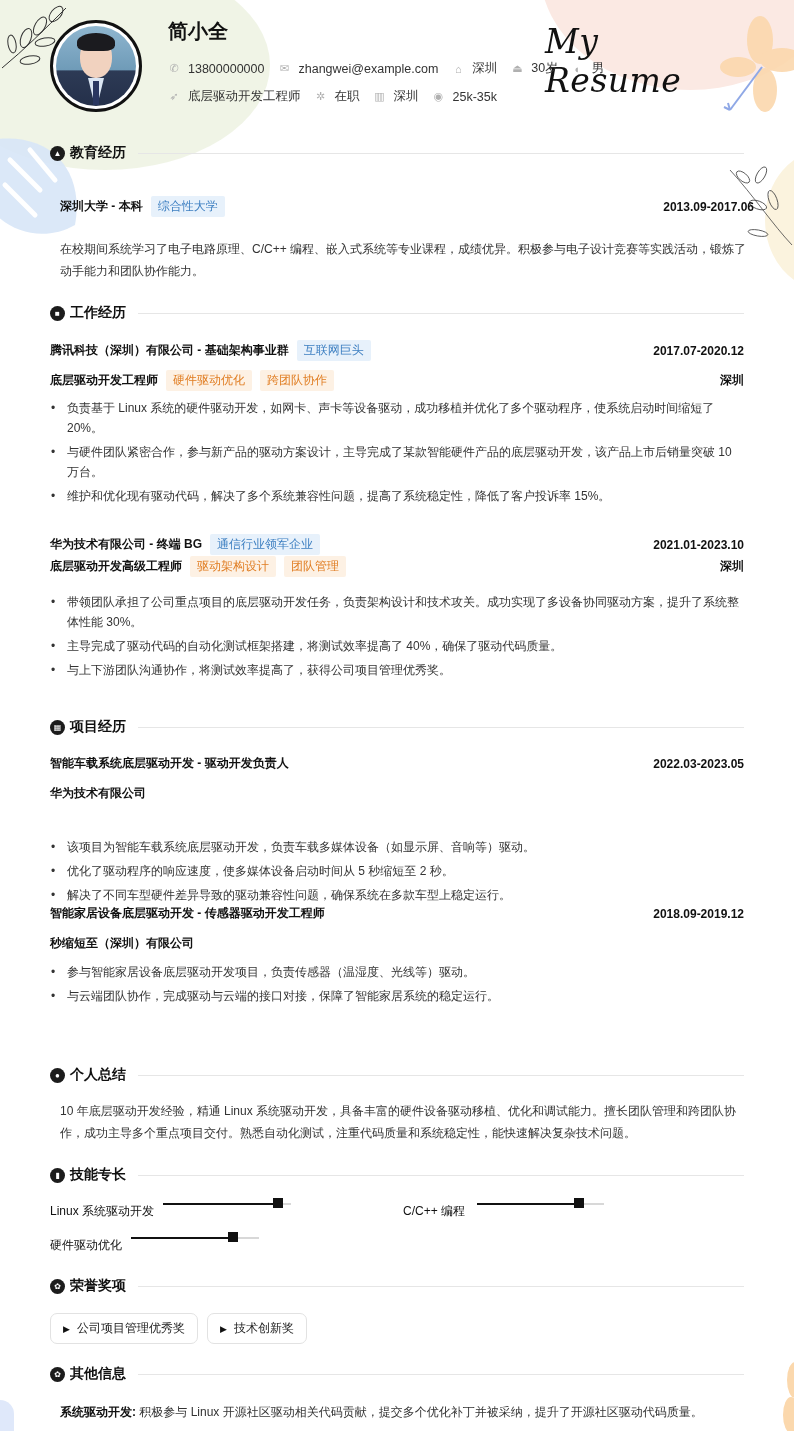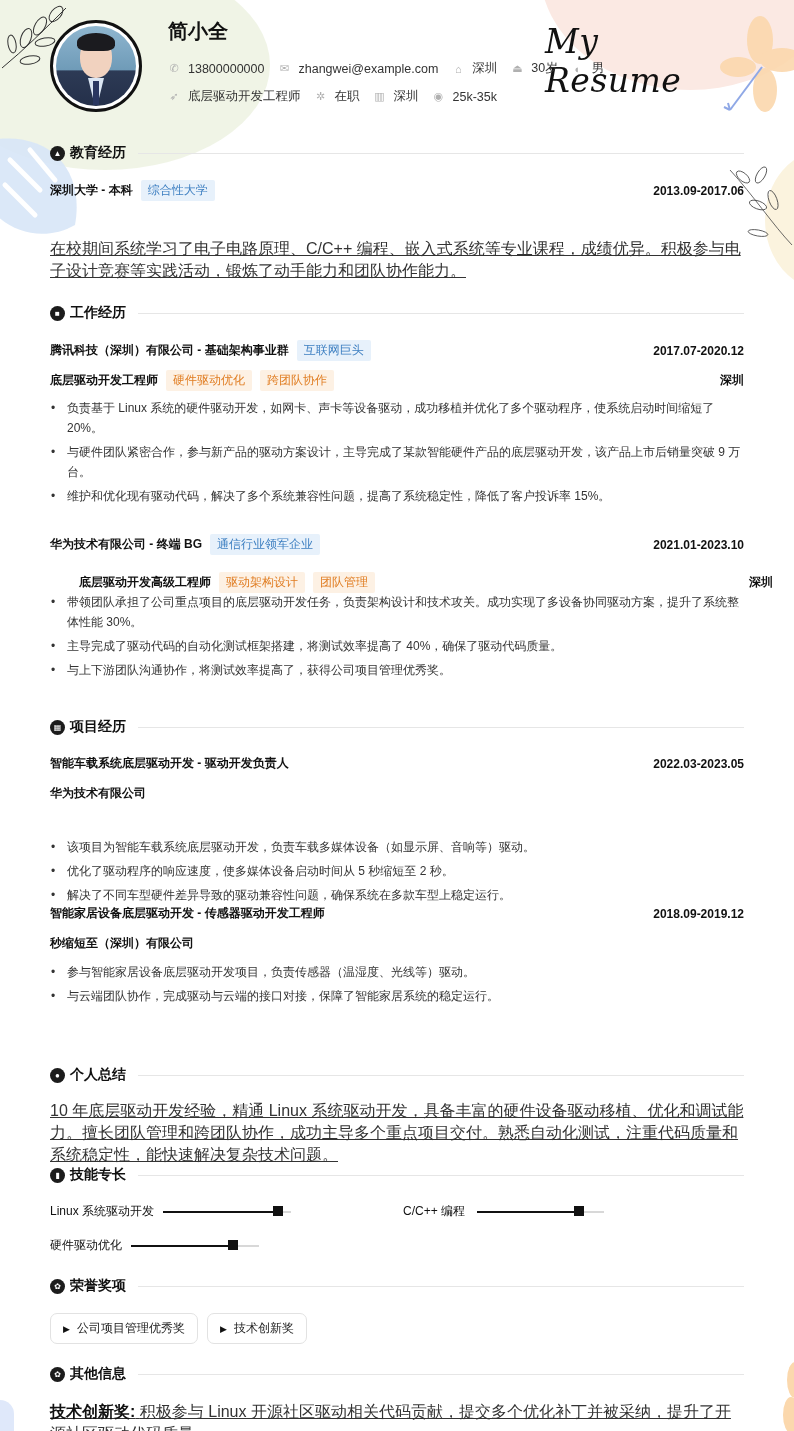--- a/index.html
+++ b/index.html
@@ -22,25 +22,25 @@
   .section-title { position: absolute; left: 50px; display: flex; align-items: center; width: 694px; }
   .section-title .sicon { width: 15px; height: 15px; border-radius: 50%; background: #1c1c1c; color: #fff; display: inline-flex; align-items: center; justify-content: center; font-size: 8px; margin-right: 5px; }
   .section-title .stext { font-size: 14px; font-weight: bold; color: #111; white-space: nowrap; }
   .section-title .sline { flex: 1; height: 1px; background: #e6e6e6; margin-left: 12px; }
   .row { position: absolute; left: 50px; width: 694px; display: flex; align-items: center; font-size: 12px; }
   .row .bold { font-weight: bold; color: #111; }
   .row .right { margin-left: auto; font-weight: bold; color: #111; }
   .tag { display: inline-block; padding: 2px 7px; font-size: 12px; margin-left: 8px; border-radius: 2px; }
   .tag.blue { background: #e7f1fb; color: #3d7fc1; }
   .tag.orange { background: #fdf1e4; color: #e07d22; }
-  .para { position: absolute; left: 50px; width: 694px; font-size: 16px; line-height: 22px; color: #333; text-decoration: underline; }
+  .para { position: absolute; left: 60px; width: 694px; font-size: 12px; line-height: 22px; color: #333; }
   .bullets { position: absolute; left: 50px; width: 694px; list-style: none; font-size: 12px; color: #333; }
   .bullets li { position: relative; padding-left: 17px; line-height: 20px; margin-bottom: 4px; }
   .bullets li::before { content: "•"; position: absolute; left: 1px; top: 0; color: #333; }
-  .skill { position: absolute; display: flex; align-items: center; font-size: 12px; color: #111; }
+  .skill { position: absolute; display: flex; align-items: flex-start; font-size: 12px; color: #111; }
   .track { position: relative; height: 2px; background: #d8d8d8; margin-left: 9px; }
   .fill { position: absolute; left: 0; top: 0; height: 2px; background: #111; }
   .handle { position: absolute; top: -5px; width: 10px; height: 10px; background: #111; }
   .award { position: absolute; top: 1313px; height: 31px; border: 1px solid #e2e2e2; border-radius: 7px; display: flex; align-items: center; padding: 0 12px; font-size: 12px; color: #222; background: #fff; }
   .award .tri { font-size: 9px; margin-right: 7px; color: #111; }
 </style>
 </head>
 <body>
 
 <div class="deco" style="left:-60px;top:-40px;width:330px;height:210px;border-radius:50%;background:#eef3e3;opacity:0.9;"></div>
@@ -153,21 +153,21 @@
           <span>25k-35k</span>
         </div>
     </div>
   </div>
 
   <div class="section-title" style="top:144px;">
     <span class="sicon">▲</span>
     <span class="stext">教育经历</span>
     <span class="sline"></span>
   </div>
-  <div class="row" style="top:180px;">
+  <div class="row" style="top:196px;margin-left:10px;">
     <span class="bold">深圳大学 - 本科</span>
     <span class="tag blue">综合性大学</span>
     <span class="right">2013.09-2017.06</span>
   </div>
   <div class="para" style="top:238px;">在校期间系统学习了电子电路原理、C/C++ 编程、嵌入式系统等专业课程，成绩优异。积极参与电子设计竞赛等实践活动，锻炼了动手能力和团队协作能力。</div>
 
   <div class="section-title" style="top:304px;">
     <span class="sicon">■</span>
     <span class="stext">工作经历</span>
     <span class="sline"></span>
@@ -179,30 +179,30 @@
     <span class="right">2017.07-2020.12</span>
   </div>
   <div class="row" style="top:370px;">
     <span class="bold">底层驱动开发工程师</span>
     <span class="tag orange">硬件驱动优化</span>
     <span class="tag orange">跨团队协作</span>
     <span class="right">深圳</span>
   </div>
   <ul class="bullets" style="top:398px;">
     <li>负责基于 Linux 系统的硬件驱动开发，如网卡、声卡等设备驱动，成功移植并优化了多个驱动程序，使系统启动时间缩短了 20%。</li>
-    <li>与硬件团队紧密合作，参与新产品的驱动方案设计，主导完成了某款智能硬件产品的底层驱动开发，该产品上市后销量突破 9 万台。</li>
+    <li>与硬件团队紧密合作，参与新产品的驱动方案设计，主导完成了某款智能硬件产品的底层驱动开发，该产品上市后销量突破 10 万台。</li>
     <li>维护和优化现有驱动代码，解决了多个系统兼容性问题，提高了系统稳定性，降低了客户投诉率 15%。</li>
   </ul>
 
   <div class="row" style="top:534px;">
     <span class="bold">华为技术有限公司 - 终端 BG</span>
     <span class="tag blue">通信行业领军企业</span>
     <span class="right">2021.01-2023.10</span>
   </div>
-  <div class="row" style="top:572px;margin-left:29px;">
+  <div class="row" style="top:556px;">
     <span class="bold">底层驱动开发高级工程师</span>
     <span class="tag orange">驱动架构设计</span>
     <span class="tag orange">团队管理</span>
     <span class="right">深圳</span>
   </div>
   <ul class="bullets" style="top:592px;">
     <li>带领团队承担了公司重点项目的底层驱动开发任务，负责架构设计和技术攻关。成功实现了多设备协同驱动方案，提升了系统整体性能 30%。</li>
     <li>主导完成了驱动代码的自动化测试框架搭建，将测试效率提高了 40%，确保了驱动代码质量。</li>
     <li>与上下游团队沟通协作，将测试效率提高了，获得公司项目管理优秀奖。</li>
   </ul>
@@ -284,16 +284,16 @@
     <span class="tri">▶</span>
     <span>技术创新奖</span>
   </div>
 
   <div class="section-title" style="top:1365px;">
     <span class="sicon">✿</span>
     <span class="stext">其他信息</span>
     <span class="sline"></span>
   </div>
   <div class="para" style="top:1401px;">
-    <span style="font-weight:bold;color:#111;">技术创新奖:</span>
+    <span style="font-weight:bold;color:#111;">系统驱动开发:</span>
     <span>积极参与 Linux 开源社区驱动相关代码贡献，提交多个优化补丁并被采纳，提升了开源社区驱动代码质量。</span>
   </div>
 </div>
 
 </body></html>

